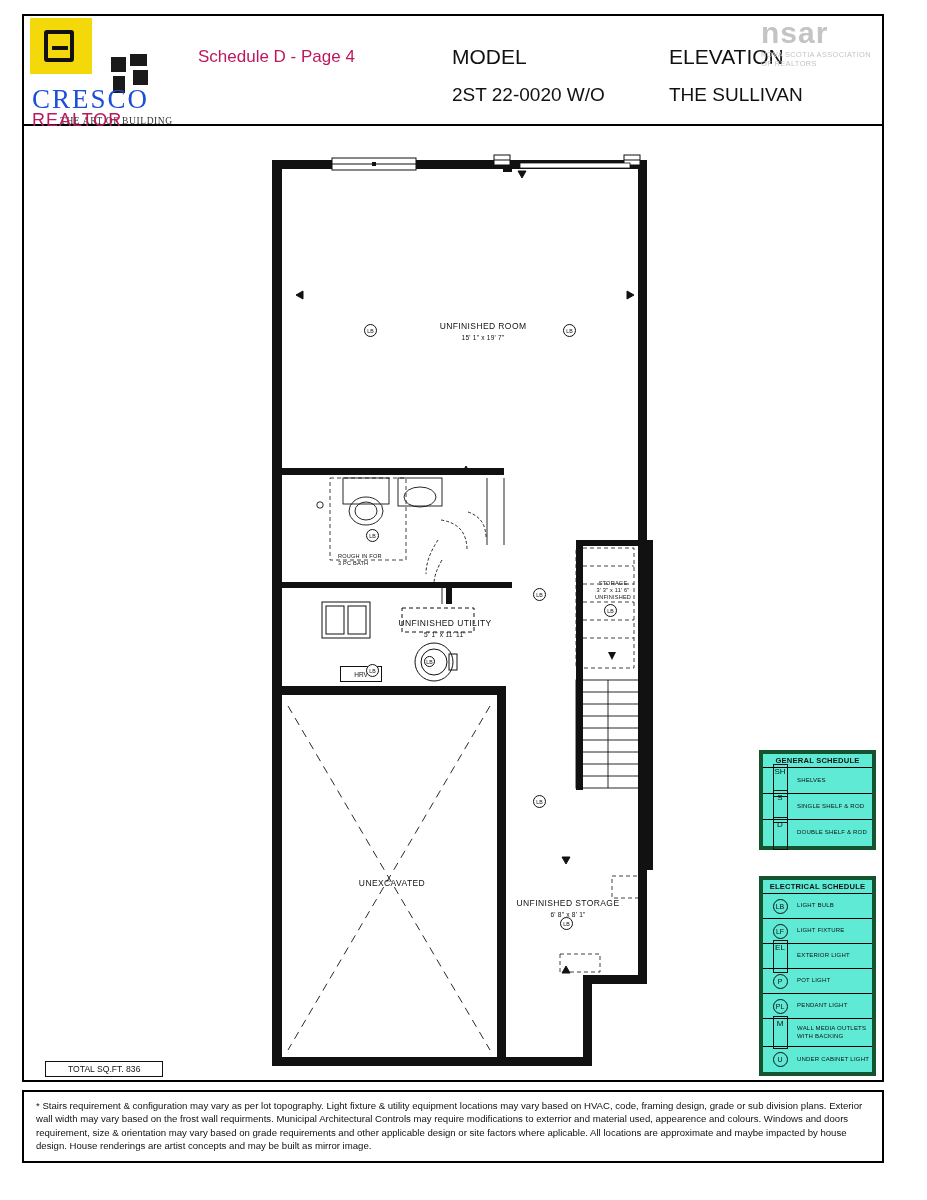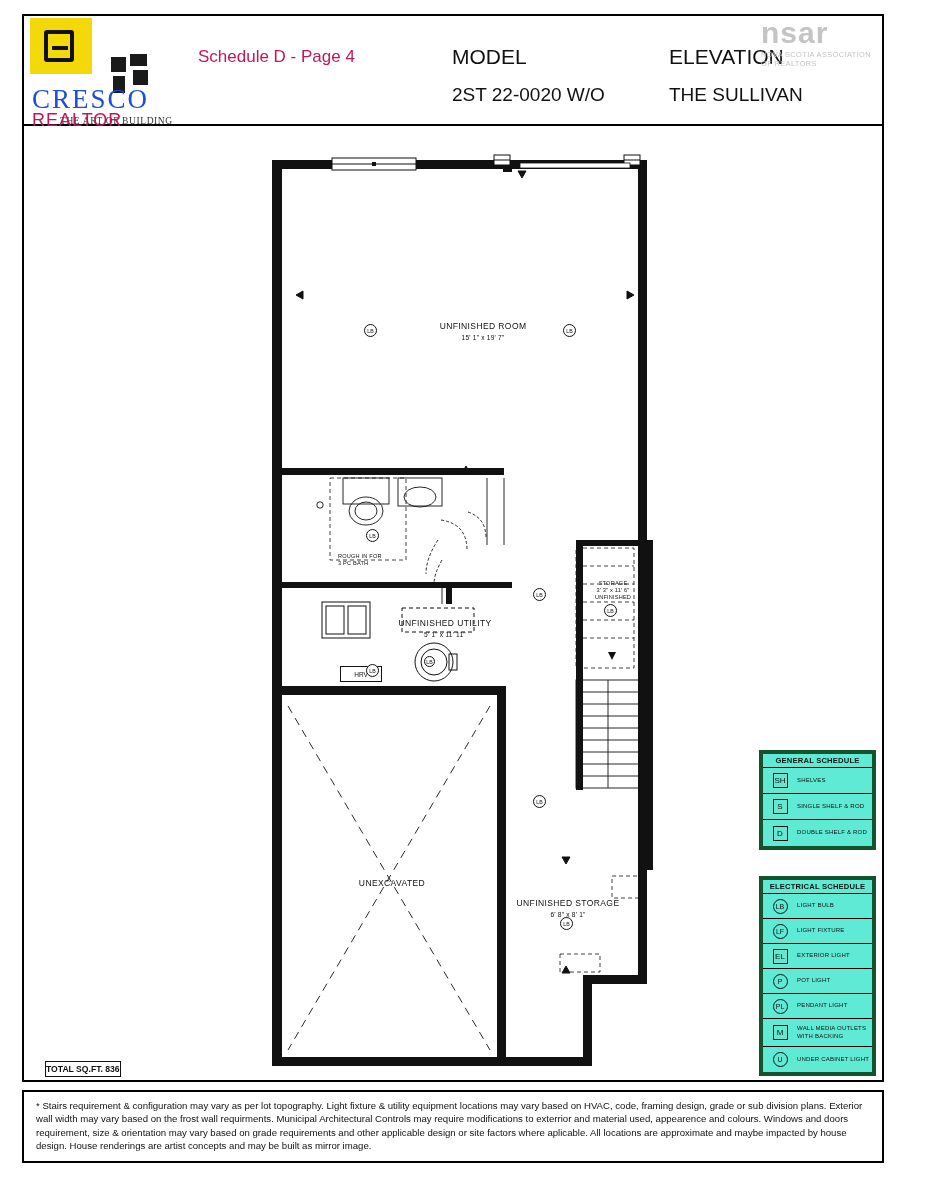--- a/index.html
+++ b/index.html
@@ -214,21 +214,21 @@
     flex: none;
   }
   .legend-txt {
     font-size: 6px;
     letter-spacing: 0.2px;
     color: #111;
     line-height: 7.5px;
     padding-right: 2px;
   }
   .sq-sym {
-    width: 15px; height: 15px;
+    width: 15px; height: 33px;
     border: 1px solid #111;
     font-size: 8px; line-height: 14px; text-align: center; color: #111;
   }
   .ci-sym {
     width: 15px; height: 15px;
     border: 1px solid #111; border-radius: 50%;
     font-size: 7px; line-height: 14px; text-align: center; color: #111;
   }
 
   
@@ -238,24 +238,23 @@
     font-size: 26px;
     letter-spacing: 0.5px;
     color: #111;
     border-bottom: 3px solid #111;
     padding-bottom: 2px;
   }
   .sqft-box {
     position: absolute;
     left: 45px; top: 1061px;
     border: 1px solid #111;
-    padding: 2px 0;
+    padding: 2px 22px;
     font-size: 8.6px;
     color: #111;
-    font-weight: bold;
   }
 
   
   .disclaimer {
     position: absolute;
     left: 22px; top: 1090px;
     width: 862px;
     border: 2px solid #000;
     padding: 7px 10px 8px 12px;
     font-size: 9.6px;

